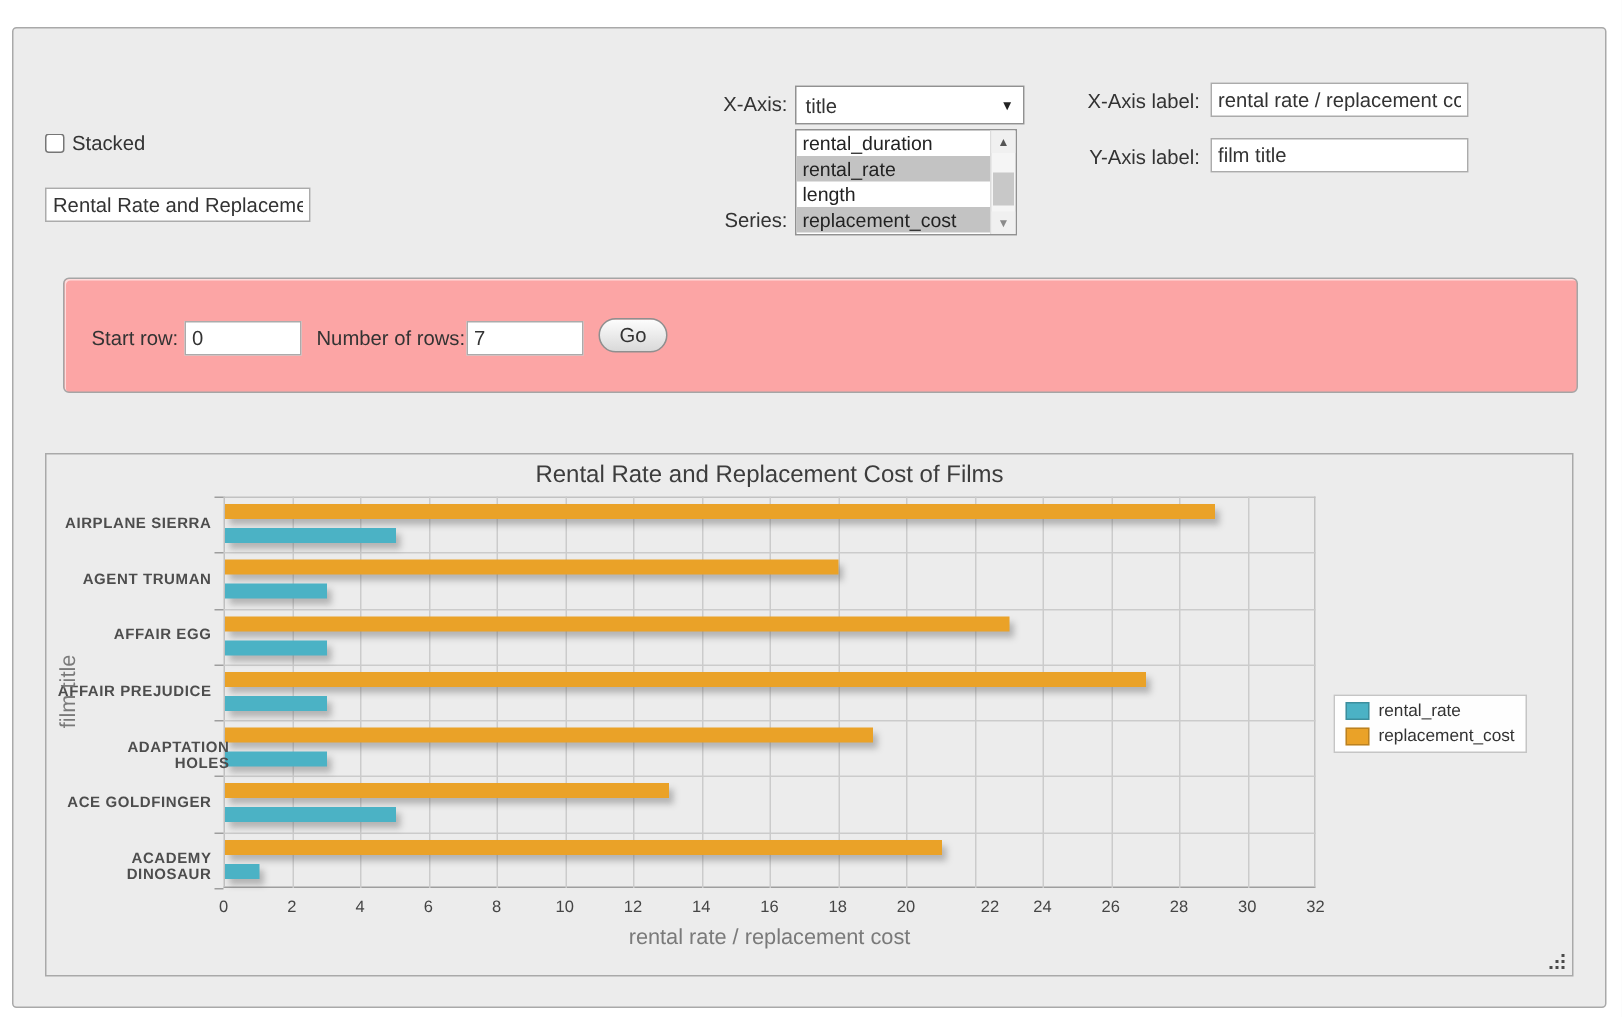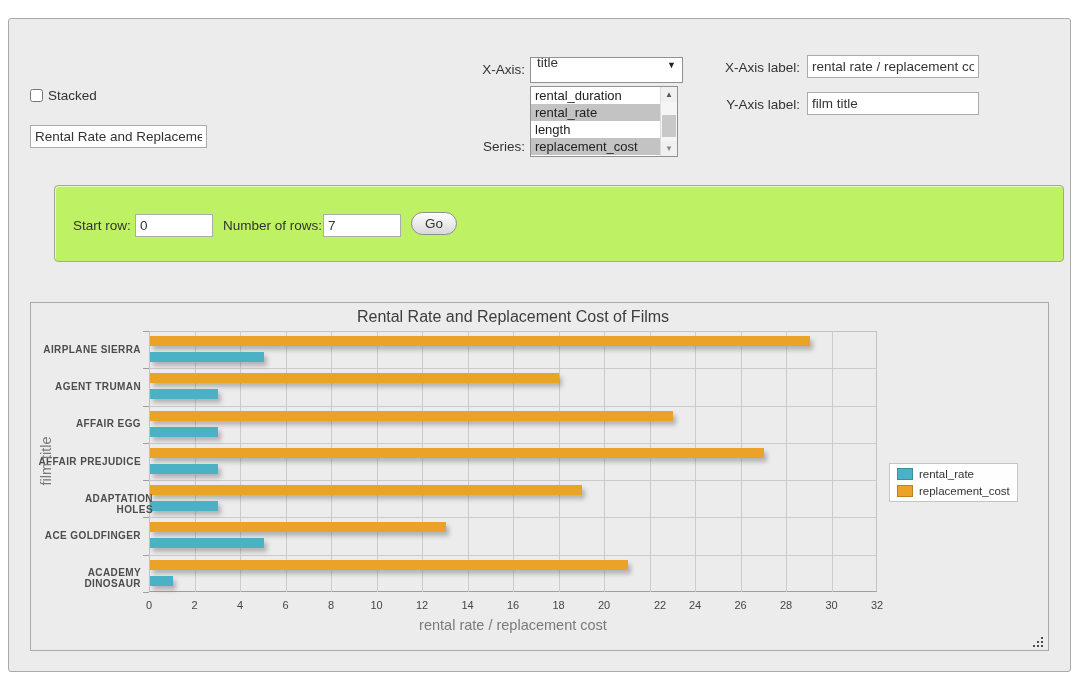--- a/index.html
+++ b/index.html
@@ -19,39 +19,39 @@
     font-size:13.5px; color:#333; }
   .radiorow label { margin-right:6px; }
   .checkrow { position:absolute; left:30px; top:88px; display:flex; align-items:center; gap:5px;
     font-size:13.5px; color:#333; }
 
   input[type="text"] { border:1px solid #ababab; background:#fff; color:#333; font-size:13.5px;
     font-family:"Liberation Sans", sans-serif; padding:2px 4px; }
   .title-input { position:absolute; left:30px; top:125px; width:177px; height:23px; }
 
   .fakeselect { position:absolute; left:530px; top:57px; width:153px; height:24px; background:#fff;
-    border:1px solid #919191; font-size:13.5px; color:#333; display:flex; align-items:flex-end;
+    border:1px solid #919191; font-size:13.5px; color:#333; display:flex; align-items:center;
     padding:12px 6px; cursor:default; }
   .fakeselect .arrow { margin-left:auto; font-size:9px; color:#222; }
 
   .listbox { position:absolute; left:530px; top:86px; width:148px; height:71px; background:#fff;
     border:1px solid #919191; font-size:13px; color:#222; overflow:hidden; }
   .listbox .opts { position:absolute; left:0; top:0; right:17px; bottom:0; }
   .listbox .opt { height:17px; line-height:17px; padding-left:4px; white-space:nowrap; }
   .listbox .opt.sel { background:#c3c3c3; }
   .sbar { position:absolute; right:0; top:0; width:17px; bottom:0; background:#f5f5f5; border-left:1px solid #dcdcdc; }
   .sbar .btn { position:absolute; left:0; width:16px; height:15px; background:#f0f0f0; color:#555;
     font-size:8px; text-align:center; line-height:15px; }
   .sbar .btn.up { top:0; }
   .sbar .btn.down { bottom:0; color:#8a8a8a; }
   .sbar .thumb { position:absolute; left:1px; width:14px; top:28px; height:22px; background:#c8c8c8; }
 
   .axinput { position:absolute; width:172px; height:23px; }
 
-  .gopanel { position:absolute; left:54px; top:185px; width:1010px; height:77px; background:#bef264;
+  .gopanel { position:absolute; left:42px; top:185px; width:1010px; height:77px; background:#fca5a5;
     border:1px solid #a5a5a5; border-radius:4px; box-shadow:inset 1px 1px 0 rgba(255,255,255,0.6); }
   .gopanel .lbl { color:#333; }
   .gopanel input { position:absolute; height:23px; }
   .gobtn { position:absolute; left:331px; top:26px; padding:3px 13px; font-size:13.5px; color:#333;
     background:linear-gradient(#fdfdfd,#d9d9d9); border:1px solid #8f8f8f; border-radius:12px;
     cursor:pointer; font-family:"Liberation Sans", sans-serif; }
 
   .chartbox { position:absolute; left:30px; top:302px; width:1019px; height:349px; background:#ececec;
     border:1px solid #a9a9a9; }
   .chart-title { position:absolute; left:118px; top:5px; width:728px; text-align:center;

